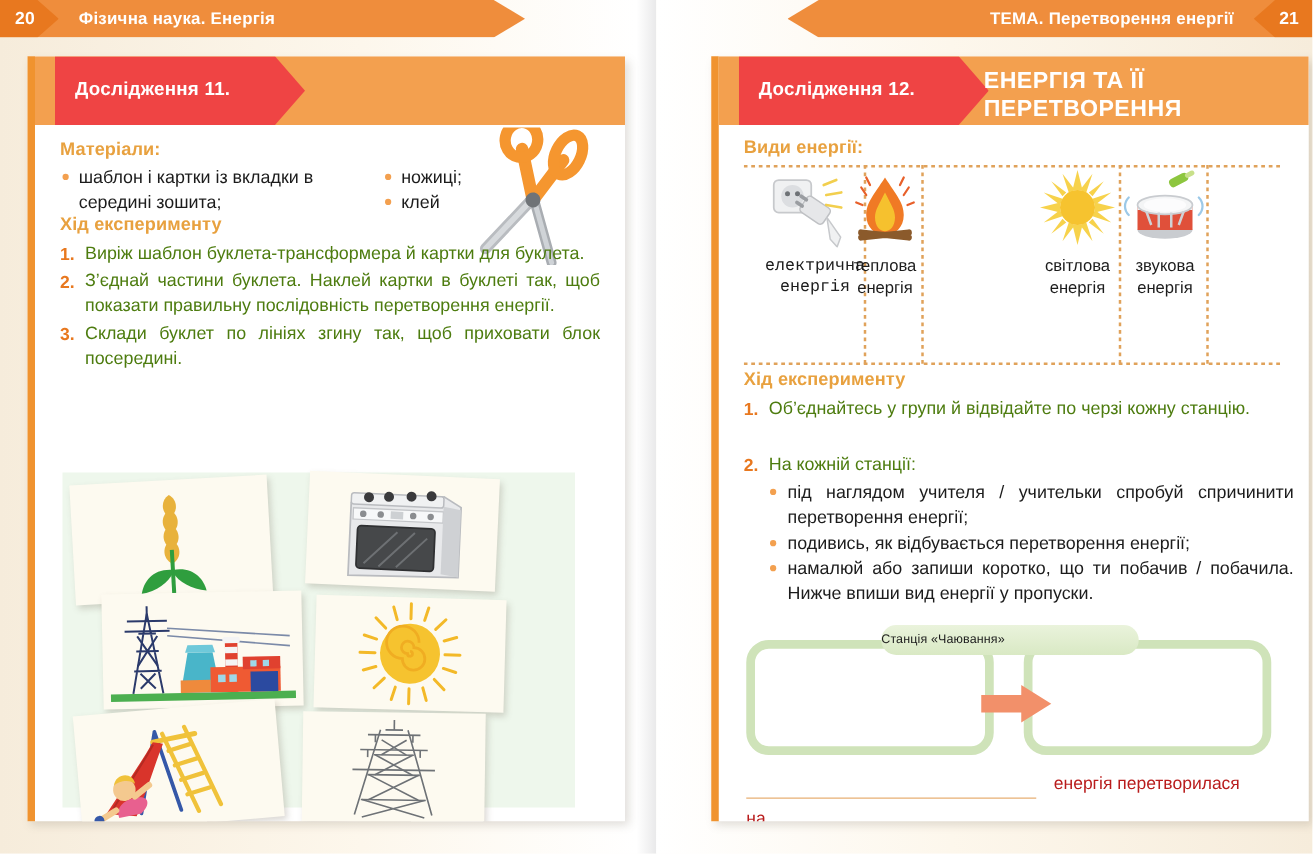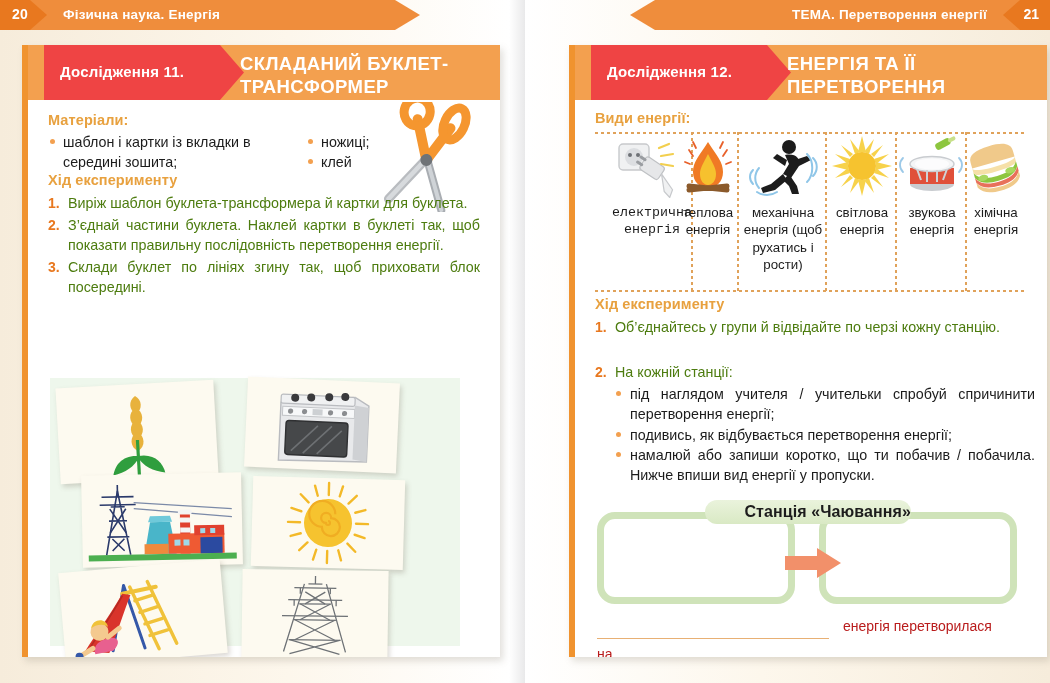--- a/index.html
+++ b/index.html
@@ -168,21 +168,21 @@
   .station{position:absolute;left:22px;top:400px;width:420px;height:105px;}
   .stbox{
     position:absolute;top:12px;height:92px;border:7px solid #cfe3b9;border-radius:18px;
     background:#ffffff;box-sizing:border-box;
   }
   .stbox.a{left:0;width:198px;}
   .stbox.b{left:222px;width:198px;}
   .stlabel{
     position:absolute;left:108px;top:0;width:206px;height:24px;border-radius:12px;
     background:linear-gradient(to bottom,#eaf3dc,#d9e9c4);
-    color:#1c1c1c;font-size:16px;font-weight:bold;text-align:right;line-height:24px;
+    color:#1c1c1c;font-size:10px;font-weight:normal;text-align:left;line-height:24px;
     z-index:3;letter-spacing:.1px;
   }
   .starrow{position:absolute;left:186px;top:46px;width:62px;height:34px;z-index:4;}
 
   .blanks{position:absolute;left:22px;top:518px;width:430px;font-size:14px;color:#b91c1c;}
   .bline{display:inline-block;border-bottom:1.6px solid #e8b074;height:14px;vertical-align:bottom;}
   .row1{position:relative;height:24px;}
   .row1 .bline{position:absolute;left:0;bottom:3px;width:232px;}
   .row1 .t{position:absolute;left:246px;top:0;white-space:nowrap;}
   .row2{position:relative;height:24px;margin-top:4px;}
@@ -202,21 +202,20 @@
       <div class="numtab"></div>
       <div class="pagenum">20</div>
       <div class="title">Фізична наука. Енергія</div>
     </div>
 
     <div class="card">
       <div class="cardhead">
         <div class="ribbon">
           <span>Дослідження 11.</span>
         </div>
-        <div class="cardtitle">СКЛАДАНИЙ БУКЛЕТ-ТРАНСФОРМЕР</div>
       </div>
 
       <div class="cardbody">
 
         <div class="scissors">
           <svg viewBox="0 0 118 110" width="118" height="110">
             <g transform="rotate(12 59 55)">
               <path d="M58 58 L30 104" stroke="#b9bcc0" stroke-width="9" stroke-linecap="round" fill="none"></path>
               <path d="M58 58 L30 104" stroke="#d7dadd" stroke-width="4.5" stroke-linecap="round" fill="none"></path>
               <path d="M60 58 L84 104" stroke="#a9adb2" stroke-width="8" stroke-linecap="round" fill="none"></path>
@@ -432,41 +431,20 @@
                     <path d="M12 16 L16 22 M50 16 L46 22 M8 28 L13 30 M54 28 L49 30 M16 8 L19 14 M46 8 L43 14"></path>
                   </g>
                   <g stroke="#8b5a2b" stroke-width="5" stroke-linecap="round">
                     <path d="M12 56 L50 52 M12 52 L50 56"></path>
                   </g>
                 </svg>
               </div>
               <div class="lab">теплова енергія</div>
             </div>
 
-            <div class="ecol" style="left:144px;width:88px;">
-              <div class="divider"></div>
-              <div class="icon">
-                <svg viewBox="0 0 88 64" width="88" height="64">
-                  <g fill="#1c1c1c">
-                    <circle cx="50" cy="13" r="7"></circle>
-                    <path d="M46 21 C56 19,62 24,60 32 L52 44 L44 40 L50 30Z"></path>
-                    <path d="M50 40 L58 52 L60 60 L53 60 L50 52 L44 46Z"></path>
-                    <path d="M44 40 L32 50 L22 54 L24 59 L36 56 L48 46Z"></path>
-                    <path d="M56 26 L68 22 L72 26 L60 32Z"></path>
-                    <path d="M48 26 L38 20 L34 24 L46 32Z"></path>
-                  </g>
-                  <g stroke="#8fc6e8" stroke-width="2" fill="none" stroke-linecap="round">
-                    <path d="M14 36 C10 40,10 46,14 50 M20 34 C15 40,15 48,20 54"></path>
-                    <path d="M74 24 C79 29,79 37,74 42 M68 20 C75 27,75 41,68 48"></path>
-                    <path d="M18 58 C24 62,32 62,38 58"></path>
-                  </g>
-                </svg>
-              </div>
-              <div class="lab">механічна енергія (щоб рухатись і рости)</div>
-            </div>
 
             <div class="ecol" style="left:232px;width:70px;">
               <div class="divider"></div>
               <div class="icon">
                 <svg viewBox="0 0 70 64" width="70" height="64">
                   <g transform="translate(35,32)" fill="#f7d24b">
                     <path d="M0 -30 L4 -14 L-4 -14Z"></path>
                       <path d="M0 30 L4 14 L-4 14Z"></path>
                     <path d="M-30 0 L-14 4 L-14 -4Z"></path>
                       <path d="M30 0 L14 4 L14 -4Z"></path>
@@ -506,38 +484,20 @@
                     <path d="M20 35 L24 46 M30 36 L30 48 M40 36 L40 48 M50 35 L46 46"></path>
                   </g>
                   <g stroke="#9cc9e8" stroke-width="1.8" fill="none" stroke-linecap="round">
                     <path d="M62 24 C66 28,66 34,62 38 M6 24 C2 28,2 34,6 38"></path>
                   </g>
                 </svg>
               </div>
               <div class="lab">звукова енергія</div>
             </div>
 
-            <div class="ecol" style="left:372px;width:58px;">
-              <div class="icon">
-                <svg viewBox="0 0 58 64" width="58" height="64">
-                  <g transform="rotate(-16 29 34)">
-                    <path d="M6 22 C6 14,14 11,28 11 C42 11,50 14,50 22 L50 28 L6 28Z" fill="#f0c98a"></path>
-                    <path d="M6 28 C6 34,50 34,50 28 L50 33 C50 39,6 39,6 33Z" fill="#f6e0a8"></path>
-                    <path d="M6 33 C10 40,18 42,28 42 C38 42,46 40,50 33 L50 38 C46 45,38 47,28 47 C18 47,10 45,6 38Z" fill="#8dc63f"></path>
-                    <path d="M6 38 C10 46,18 48,28 48 C38 48,46 46,50 38 L50 43 C46 50,38 52,28 52 C18 52,10 50,6 43Z" fill="#e8705a"></path>
-                    <path d="M6 43 C10 51,18 53,28 53 C38 53,46 51,50 43 L50 48 C46 55,38 57,28 57 C18 57,10 55,6 48Z" fill="#f0c98a"></path>
-                    <g fill="#a8d860">
-                      <ellipse cx="14" cy="40" rx="5" ry="3"></ellipse>
-                        <ellipse cx="42" cy="40" rx="5" ry="3"></ellipse>
-                    </g>
-                  </g>
-                </svg>
-              </div>
-              <div class="lab">хімічна енергія</div>
-            </div>
           </div>
         </div>
 
         <div class="proc">
           <h4 class="sec">Хід експерименту</h4>
           <ol class="steps">
             <li>Об’єднайтесь у групи й відвідайте по черзі кожну станцію.</li>
             <li style="margin-top:24px;">На кожній станції:</li>
           </ol>
           <ul class="sub">

